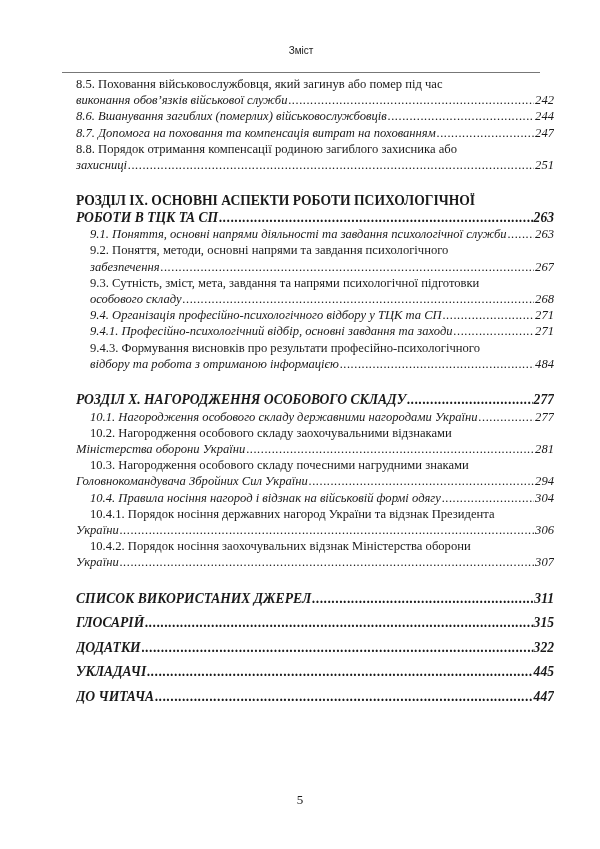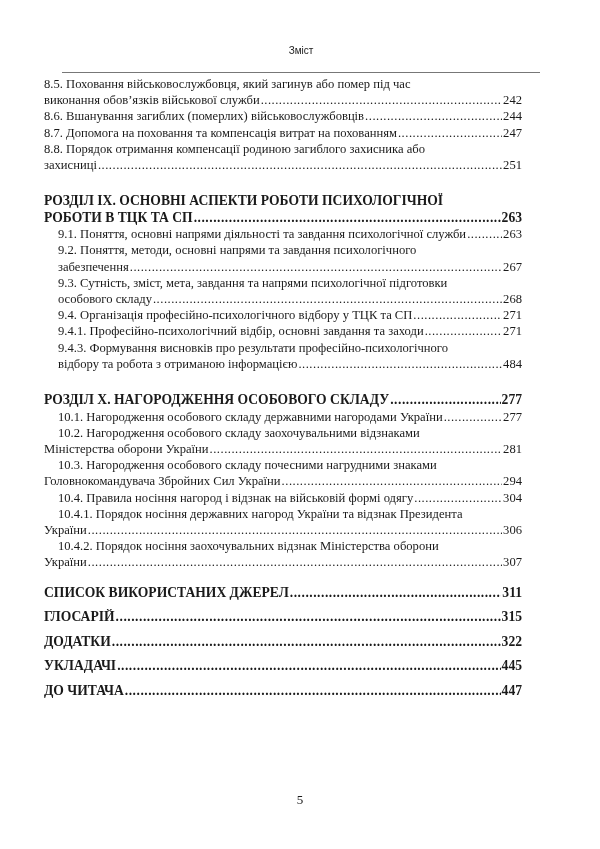--- a/index.html
+++ b/index.html
@@ -22,47 +22,48 @@
       width: 478px;
       text-align: center;
       font-family: "Liberation Sans", sans-serif;
       font-size: 10px;
       color: #222;
       padding-bottom: 16px;
       border-bottom: 1px solid #777;
     }
     .toc {
       position: absolute;
-      left: 44px;
+      left: 76px;
       top: 76px;
       width: 478px;
     }
     .entry {
       font-size: 12.6px;
       line-height: 16.2px;
     }
     .entry.sub { padding-left: 14px; }
     .entry.chapter {
       font-weight: bold;
       font-size: 13.6px;
       line-height: 16.5px;
       margin-top: 20px;
     }
     .entry.section {
       font-weight: bold;
       font-size: 13.6px;
       line-height: 16.5px;
       margin-top: 8px;
     }
-    .entry.section.first { margin-top: 14px; }
+    .entry.section.first { margin-top: 20px; }
     .line {
       display: flex;
       align-items: baseline;
       white-space: nowrap;
       overflow: hidden;
+      font-style: italic;
     }
     .line .txt { flex: 0 0 auto; }
     .line .dots {
       flex: 1 1 auto;
       overflow: hidden;
       white-space: nowrap;
       margin: 0 1px;
     }
     .line .dots::before {
       content: "......................................................................................................................................................................................................................................................................";

